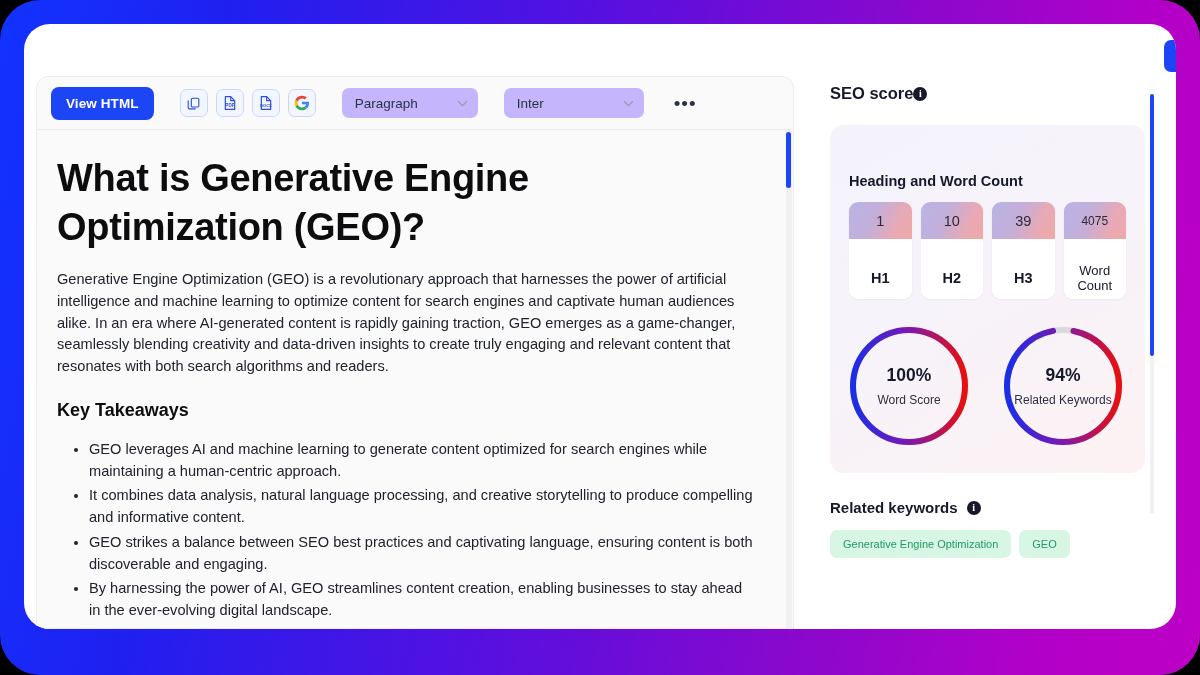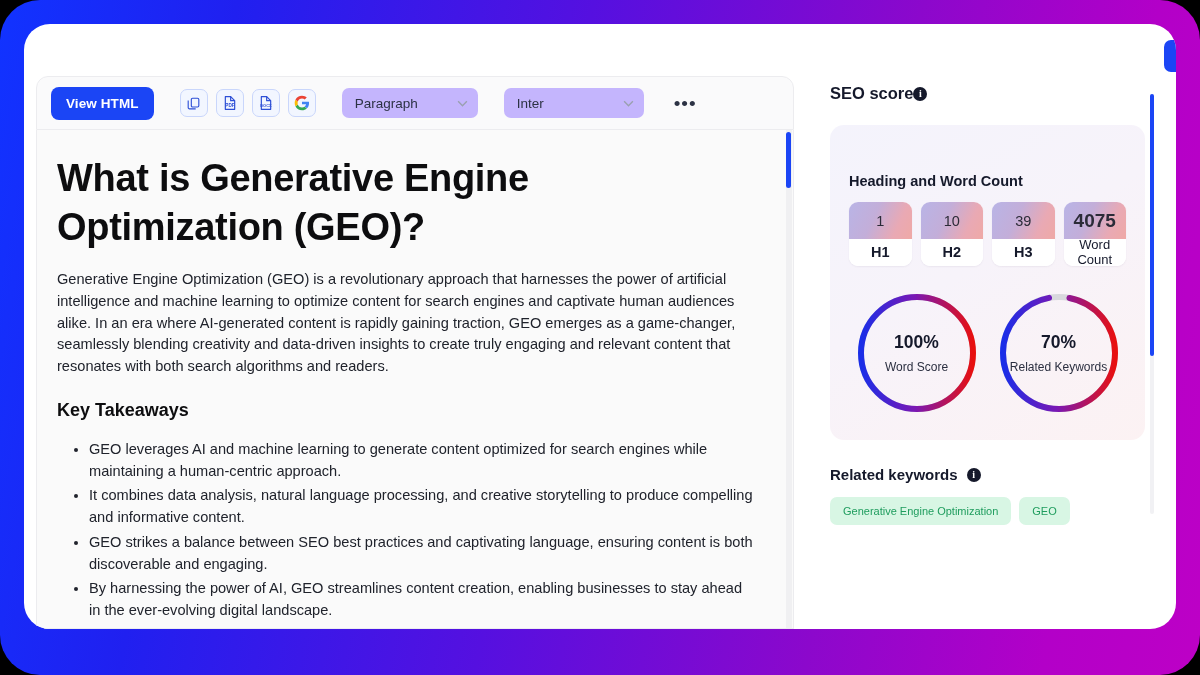--- a/index.html
+++ b/index.html
@@ -213,37 +213,38 @@
     background: #fff;
     box-shadow: 0 1px 2px rgba(30,20,60,.06);
   }
   .count-top {
     background: linear-gradient(115deg, #b9b4e6 0%, #c3aed9 40%, #e9a9b4 75%, #efa9a6 100%);
     height: 37px;
     display: flex; align-items: center; justify-content: center;
     font-size: 14.5px;
     color: #2b2b38;
   }
-  .count-top.bold { font-weight: bold; font-size: 19px; }
+  .count-top.bold { font-weight: normal; font-size: 12px; }
   .count-bot {
     background: #fff;
-    height: 27px;
+    height: 41px;
     display: flex; align-items: center; justify-content: center;
     font-size: 14.5px;
     font-weight: bold;
     color: #15192b;
     text-align: center;
     line-height: 1.1;
+    margin-top: 19px;
   }
   .count-bot.small { font-weight: normal; font-size: 13px; }
 
   .donut-row {
     display: flex;
-    justify-content: center;
-    gap: 16px;
+    justify-content: flex-end;
+    gap: 28px;
     margin-top: 24px;
   }
   .donut { position: relative; width: 126px; height: 126px; }
   .donut svg { display: block; }
   .donut-label {
     position: absolute;
     left: 0; right: 0; top: 50%;
     transform: translateY(-50%);
     text-align: center;
   }
@@ -432,21 +433,21 @@
                   <linearGradient id="g2" x1="0.5" y1="0" x2="0.5" y2="1">
                     <stop offset="0%" stop-color="#1a2ee8"></stop>
                     <stop offset="48%" stop-color="#7a18b4"></stop>
                     <stop offset="100%" stop-color="#e8100f"></stop>
                   </linearGradient>
                 </defs>
                 <circle cx="63" cy="63" r="56" fill="none" stroke="#d8d8dd" stroke-width="6"></circle>
                 <circle cx="63" cy="63" r="56" fill="none" stroke="url(#g2)" stroke-width="6" stroke-dasharray="330.8 351.9" stroke-dashoffset="-10.5" stroke-linecap="round" transform="rotate(-90 63 63)"></circle>
               </svg>
               <div class="donut-label">
-                <div class="donut-pct">70%</div>
+                <div class="donut-pct">94%</div>
                 <div class="donut-cap">Related Keywords</div>
               </div>
             </div>
 
           </div>
         </div>
 
         <div class="kw-head">
           <span class="kw-head-title">Related keywords</span>
           <span class="info-dot">i</span>

